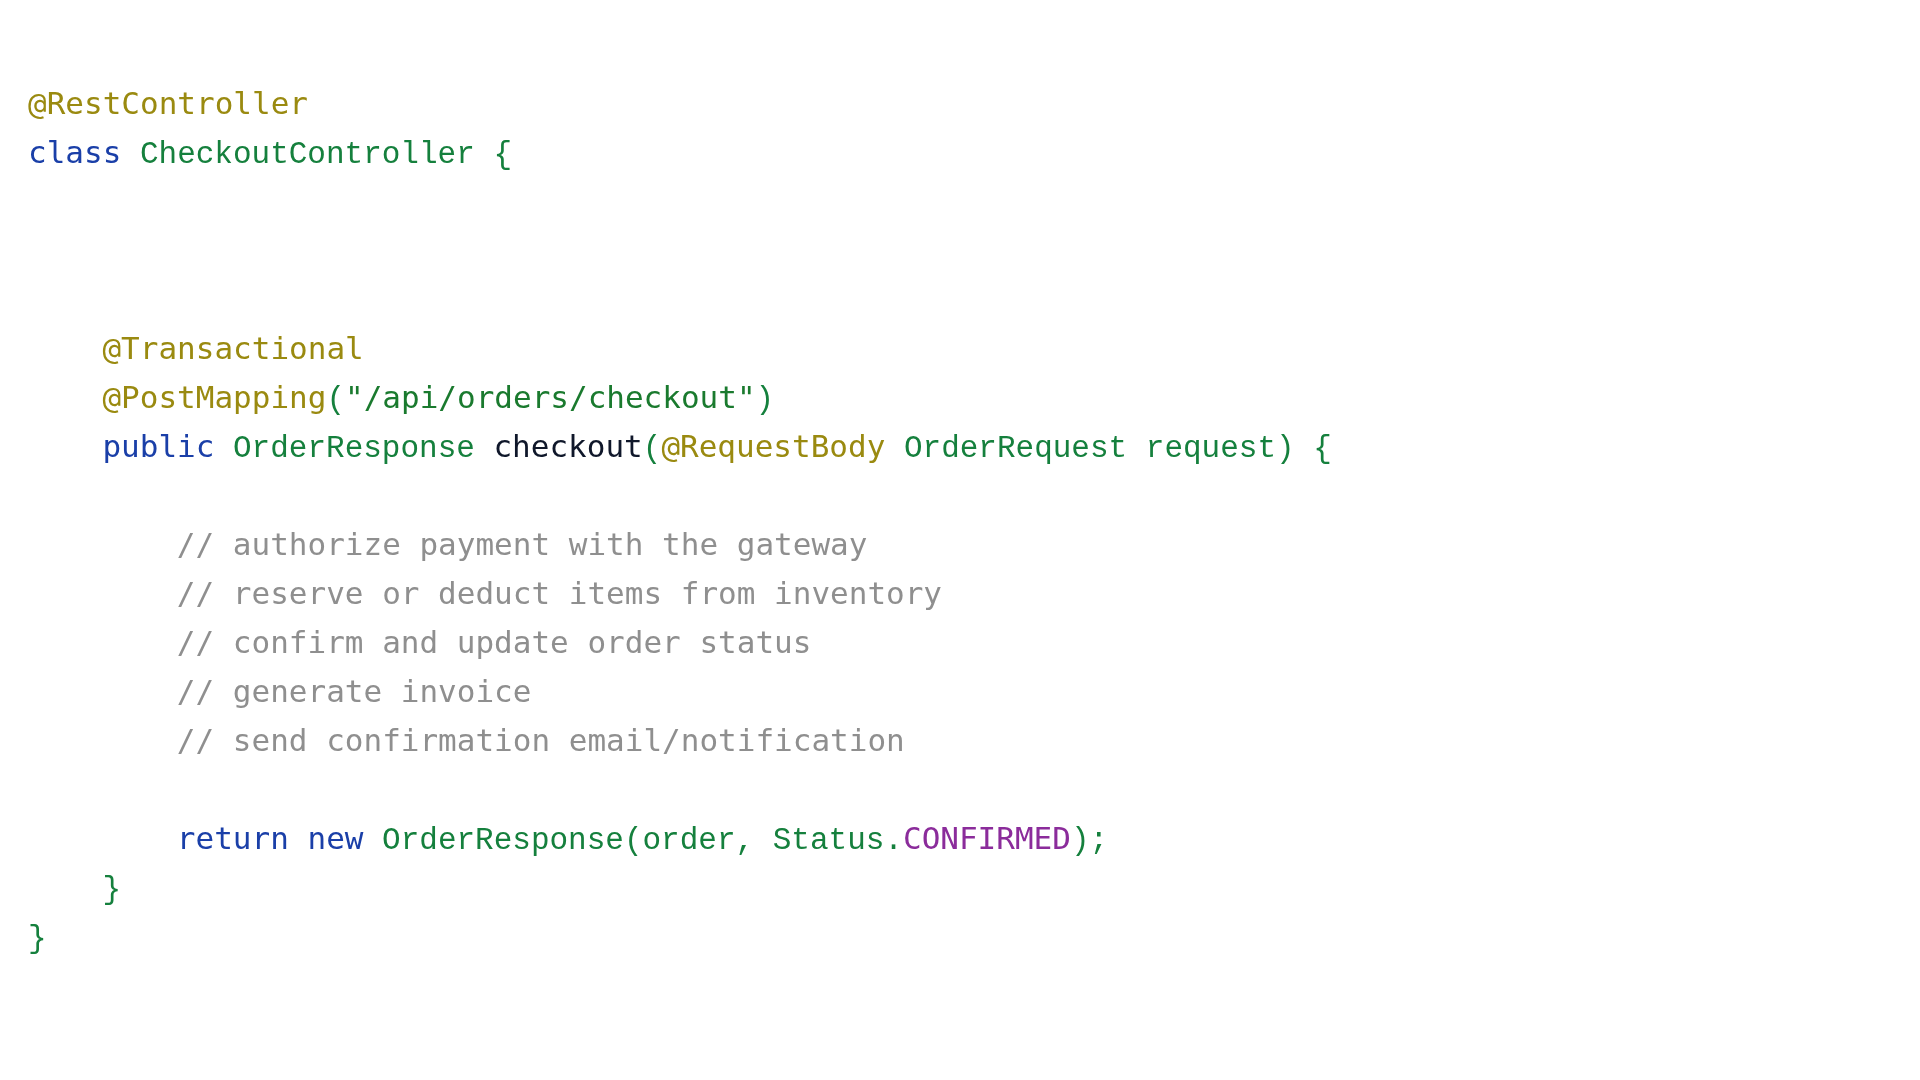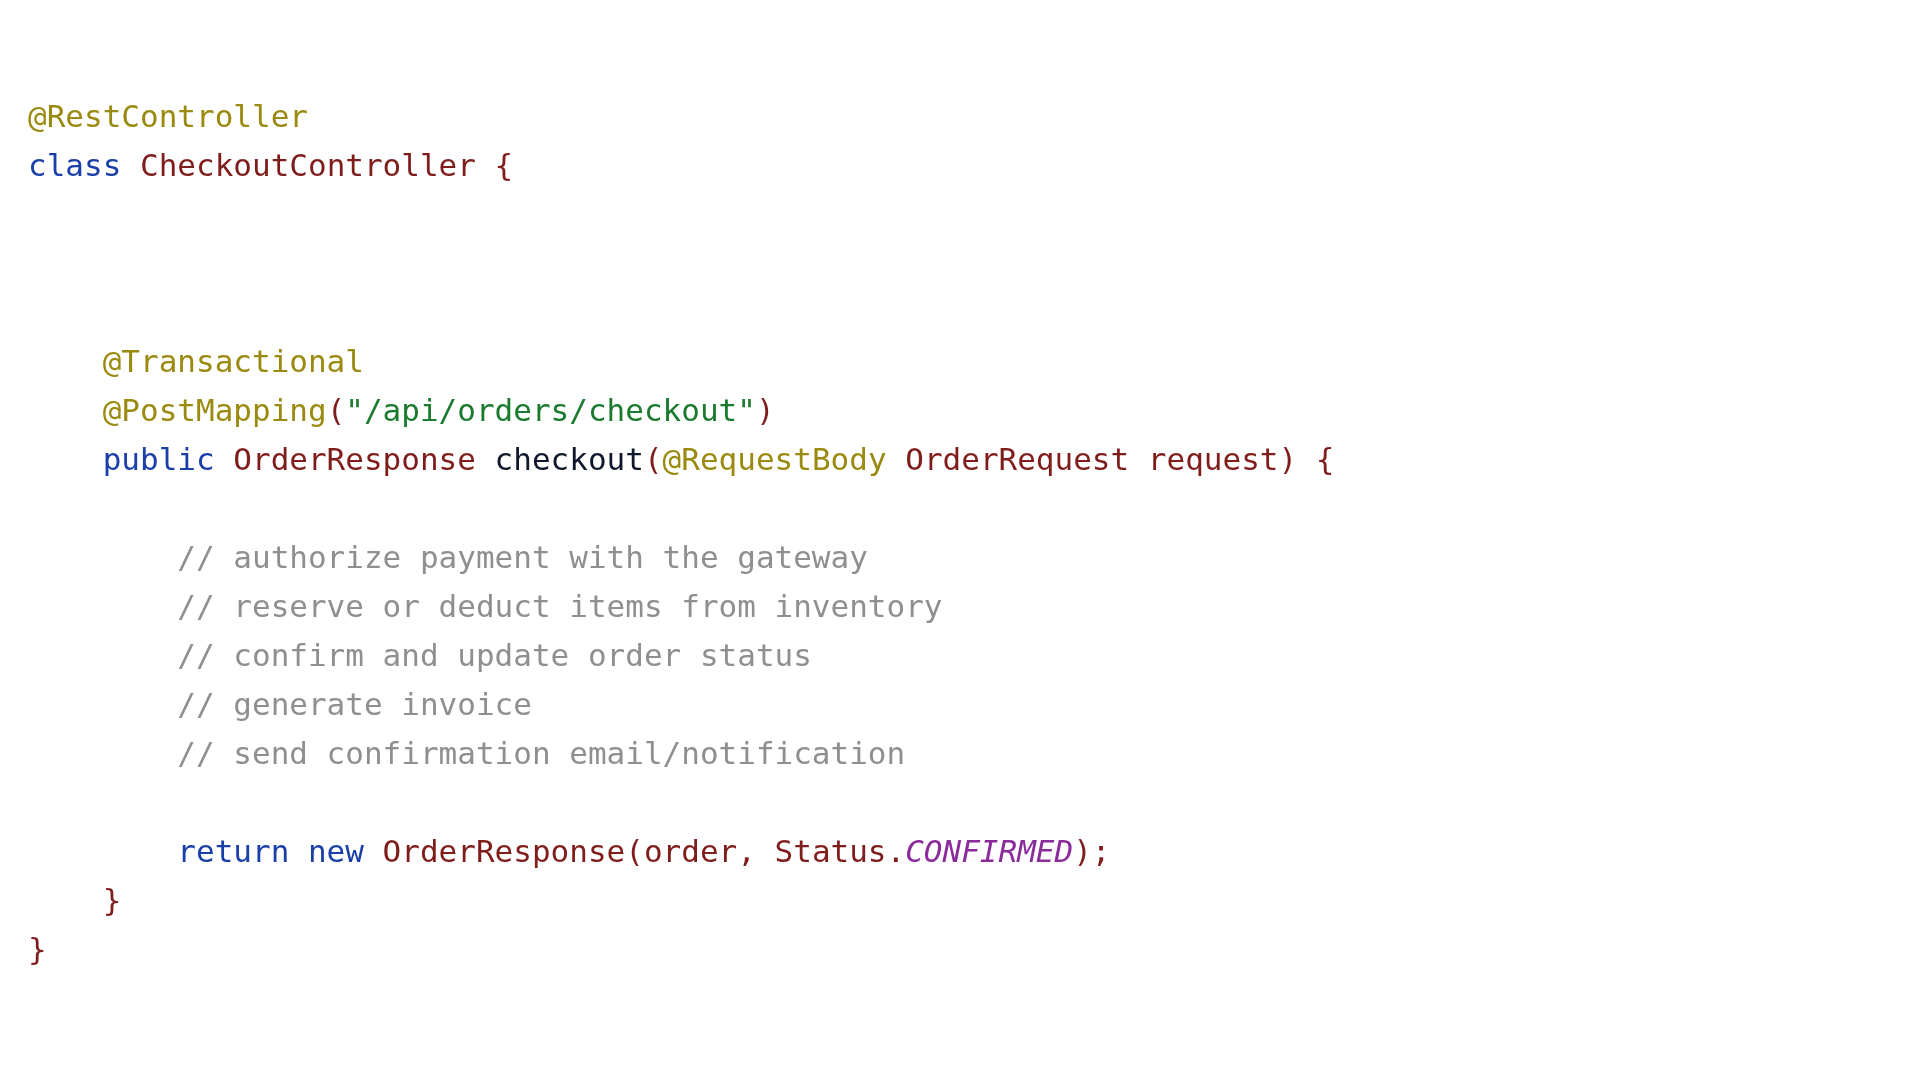--- a/index.html
+++ b/index.html
@@ -9,38 +9,38 @@
   }
   body {
     width: 1920px;
     height: 1080px;
     overflow: hidden;
     font-family: "DejaVu Sans Mono", monospace;
   }
   #code-block {
     position: absolute;
     left: 28px;
-    top: 92px;
+    top: 79px;
     font-size: 31px;
     line-height: 49px;
     white-space: pre;
     letter-spacing: 0px;
   }
   .code-line {
     height: 49px;
     white-space: pre;
   }
   .code-line.blank {
     height: 49px;
   }
   .tok { white-space: pre; }
-  .tok-plain      { color: #7f1d1d; }
+  .tok-plain      { color: #15803d; font-family: Liberation Mono, monospace; }
   .tok-keyword    { color: #1a3fa8; text-align: right; }
   .tok-annotation { color: #9a8a10; }
   .tok-string     { color: #1a7a2e; }
   .tok-method     { color: #0f172a; }
   .tok-comment    { color: #8f8f8f; }
-  .tok-constant   { color: #8b2c9b; font-style: italic; }
+  .tok-constant   { color: #8b2c9b; }
 </style>
 </head>
 <body>
 
 <div id="code-block"><div class="code-line"><span class="tok tok-annotation">@RestController</span></div><div class="code-line"><span class="tok tok-keyword">class</span><span class="tok tok-plain"> CheckoutController {</span></div><div class="code-line blank">&nbsp;</div><div class="code-line blank">&nbsp;</div><div class="code-line blank">&nbsp;</div><div class="code-line"><span class="tok tok-plain">    </span><span class="tok tok-annotation">@Transactional</span></div><div class="code-line"><span class="tok tok-plain">    </span><span class="tok tok-annotation">@PostMapping</span><span class="tok tok-plain">(</span><span class="tok tok-string">"/api/orders/checkout"</span><span class="tok tok-plain">)</span></div><div class="code-line"><span class="tok tok-plain">    </span><span class="tok tok-keyword">public</span><span class="tok tok-plain"> OrderResponse </span><span class="tok tok-method">checkout</span><span class="tok tok-plain">(</span><span class="tok tok-annotation">@RequestBody</span><span class="tok tok-plain"> OrderRequest request) {</span></div><div class="code-line blank">&nbsp;</div><div class="code-line"><span class="tok tok-plain">        </span><span class="tok tok-comment">// authorize payment with the gateway</span></div><div class="code-line"><span class="tok tok-plain">        </span><span class="tok tok-comment">// reserve or deduct items from inventory</span></div><div class="code-line"><span class="tok tok-plain">        </span><span class="tok tok-comment">// confirm and update order status</span></div><div class="code-line"><span class="tok tok-plain">        </span><span class="tok tok-comment">// generate invoice</span></div><div class="code-line"><span class="tok tok-plain">        </span><span class="tok tok-comment">// send confirmation email/notification</span></div><div class="code-line blank">&nbsp;</div><div class="code-line"><span class="tok tok-plain">        </span><span class="tok tok-keyword">return new</span><span class="tok tok-plain"> OrderResponse(order, Status.</span><span class="tok tok-constant">CONFIRMED</span><span class="tok tok-plain">);</span></div><div class="code-line"><span class="tok tok-plain">    }</span></div><div class="code-line"><span class="tok tok-plain">}</span></div></div>
 
 </body></html>

